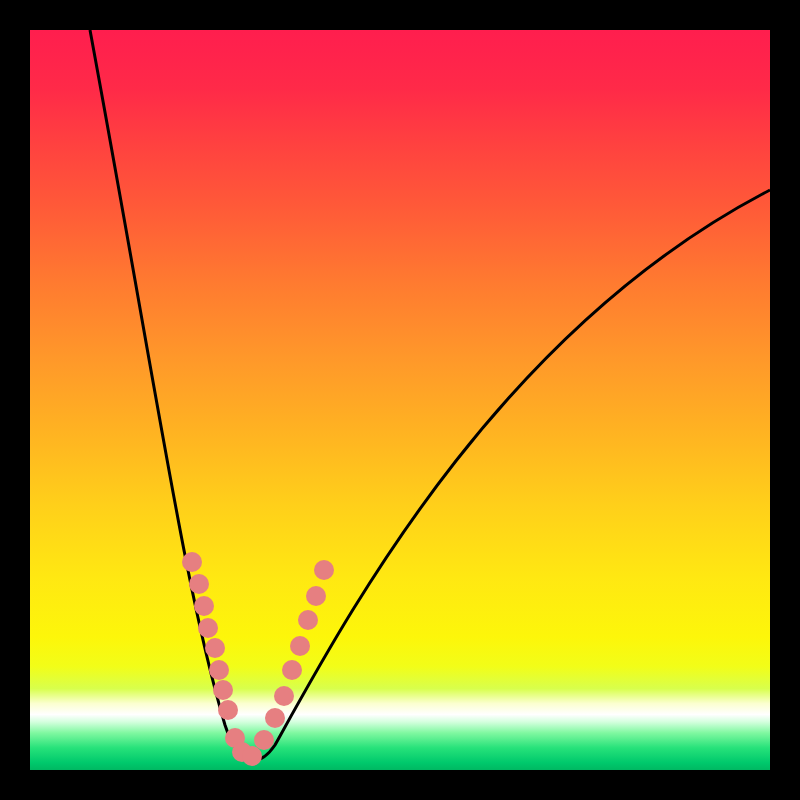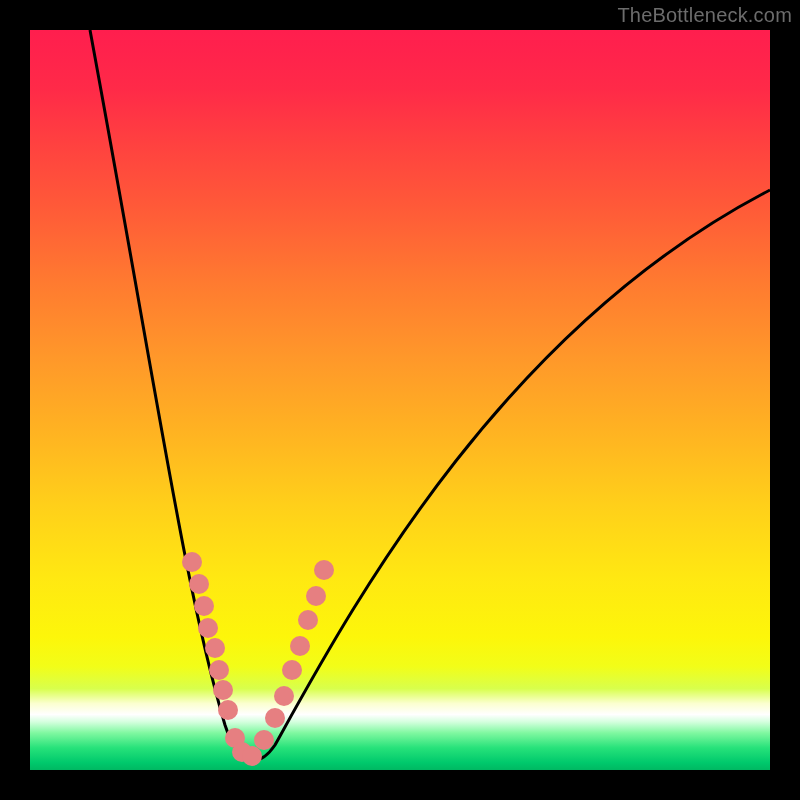--- a/index.html
+++ b/index.html
@@ -92,14 +92,13 @@
           <circle cx="245" cy="688" r="10" class="dot"></circle>
           <circle cx="254" cy="666" r="10" class="dot"></circle>
           <circle cx="262" cy="640" r="10" class="dot"></circle>
           <circle cx="270" cy="616" r="10" class="dot"></circle>
           <circle cx="278" cy="590" r="10" class="dot"></circle>
           <circle cx="286" cy="566" r="10" class="dot"></circle>
           <circle cx="294" cy="540" r="10" class="dot"></circle>
         </g>
     </svg>
   </div>
-  <div class="watermark">TheBottleneck.com</div>
 </div>
 
 </body></html>

